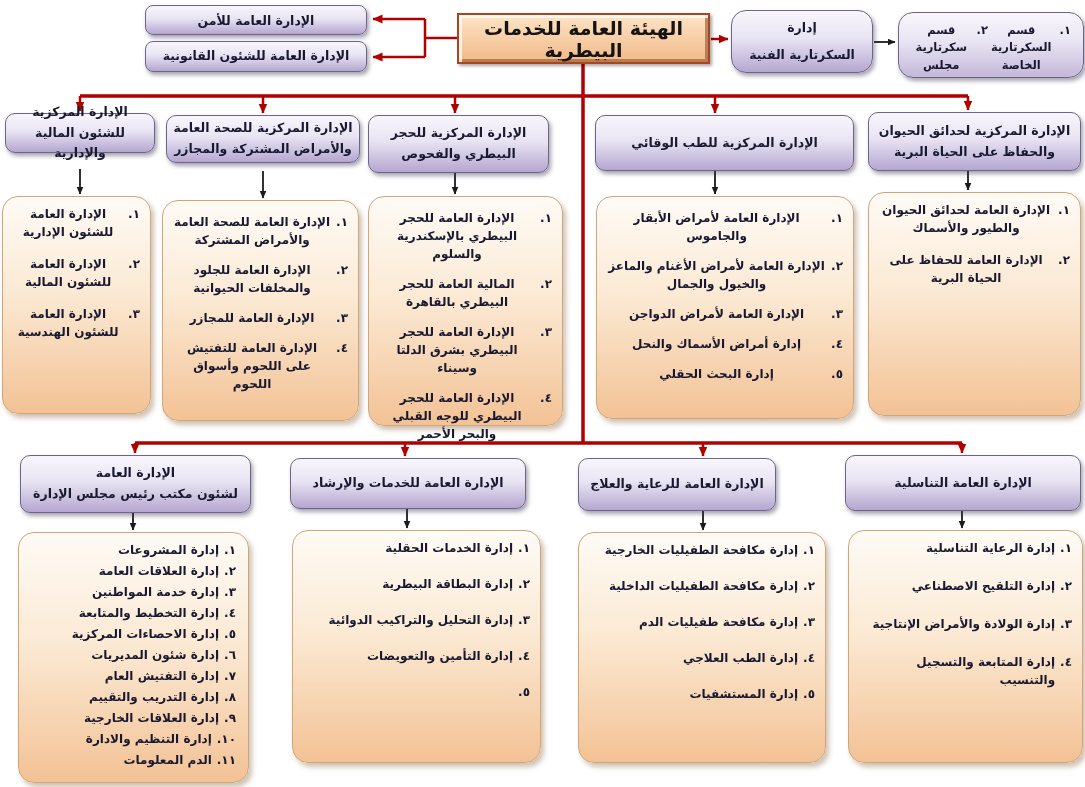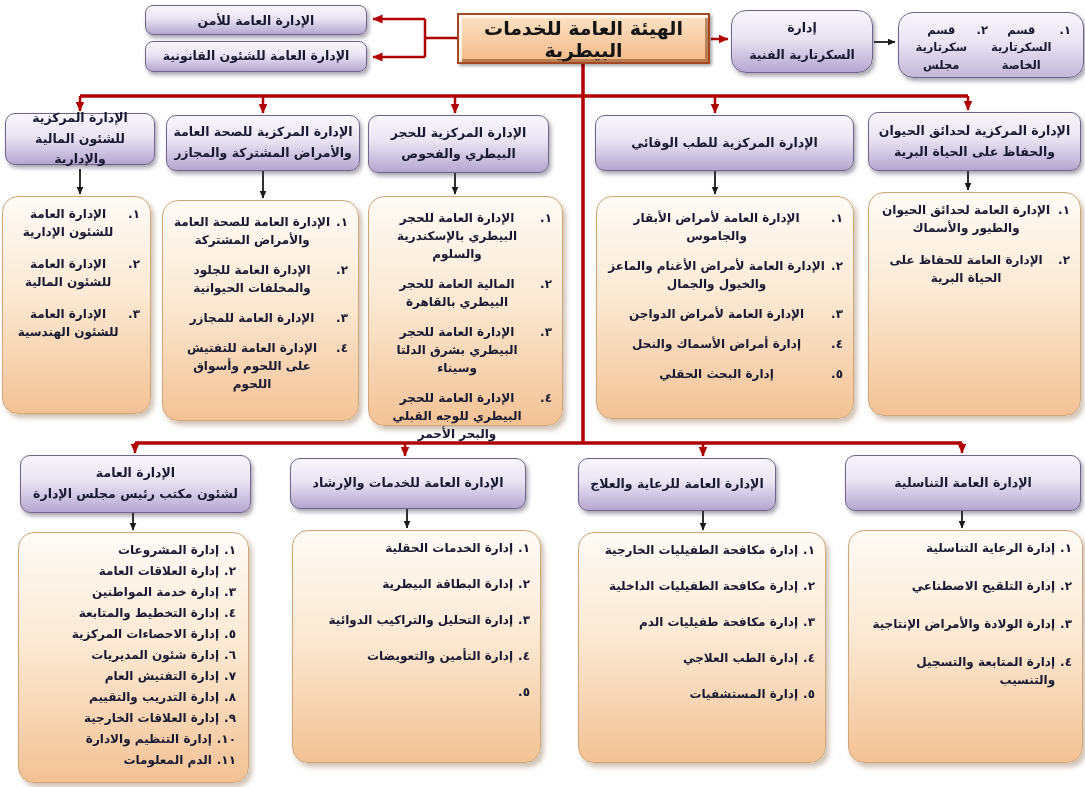--- a/index.html
+++ b/index.html
@@ -51,22 +51,22 @@
 
   
   .box-security    {left:145px;top:5px;  width:222px;height:30px;border-radius:8px;align-items:flex-end;}
   .box-legal       {left:145px;top:41px; width:222px;height:31px;border-radius:8px;}
   .box-title       {left:457px;top:13px; width:253px;height:51px;}
   .box-secretariat {left:731px;top:10px; width:142px;height:63px;line-height:2.1;}
   .box-departments {left:898px;top:12px; width:186px;height:66px;justify-content:center;align-items:flex-start;padding:9px 12px;background:linear-gradient(180deg,#f8f6fc 0%,#e9e4f3 45%,#c3b8d8 100%);}
   .box-departments .item{margin-bottom:9px;font-size:11.5px;}
 
   
-  .h-r2-1{left:5px;  top:113px;width:150px;height:52px;}
-  .h-r2-2{left:166px;top:115px;width:194px;height:56px;}
+  .h-r2-1{left:5px;  top:113px;width:150px;height:40px;}
+  .h-r2-2{left:166px;top:115px;width:194px;height:48px;}
   .h-r2-3{left:368px;top:115px;width:181px;height:58px;}
   .h-r2-4{left:595px;top:115px;width:259px;height:56px;}
   .h-r2-5{left:868px;top:112px;width:213px;height:59px;}
 
   
   .b-r2-1{left:2px;  top:196px;width:149px;height:218px;}
   .b-r2-2{left:162px;top:200px;width:197px;height:221px;}
   .b-r2-3{left:368px;top:196px;width:195px;height:230px;}
   .b-r2-4{left:596px;top:196px;width:258px;height:223px;}
   .b-r2-5{left:868px;top:192px;width:213px;height:224px;}

